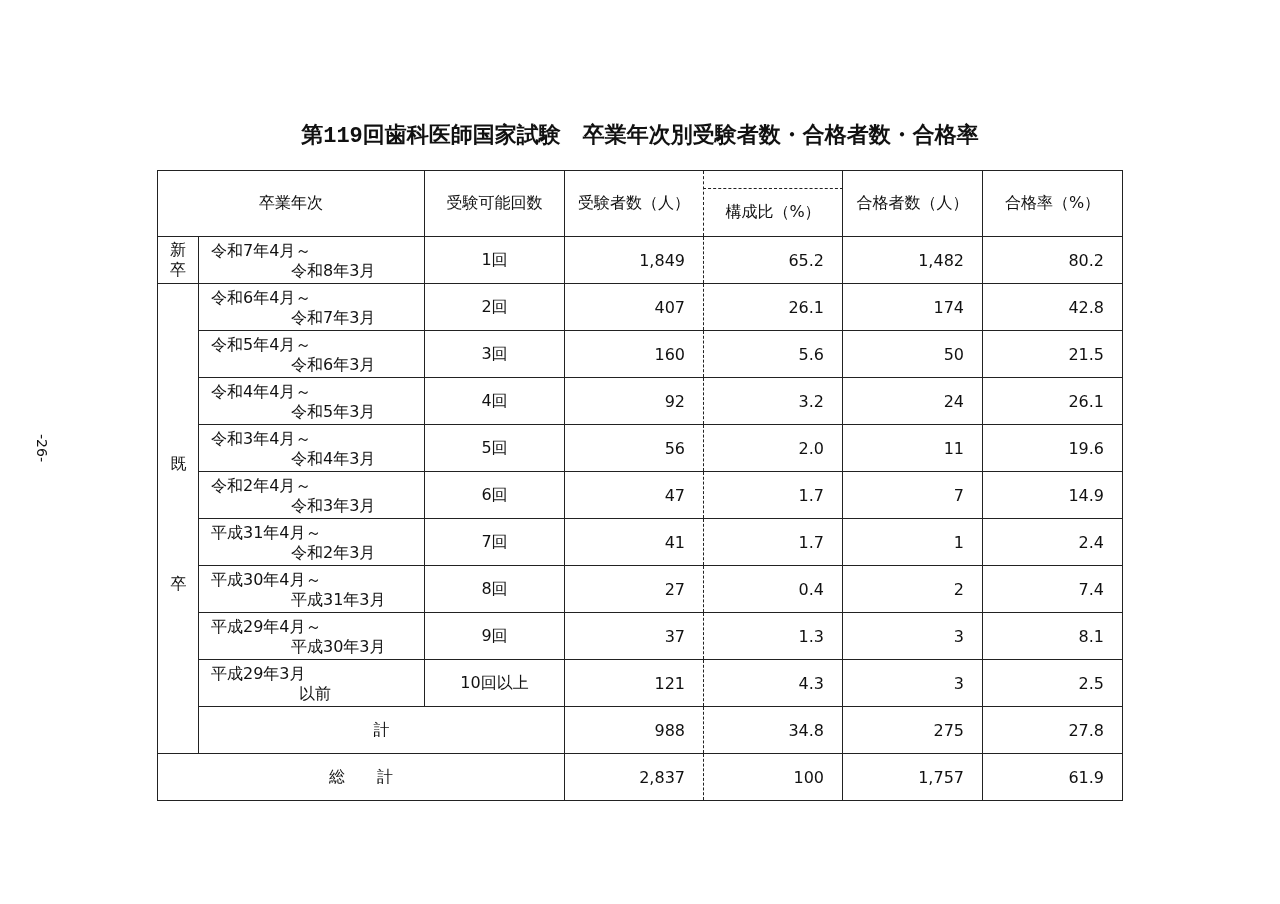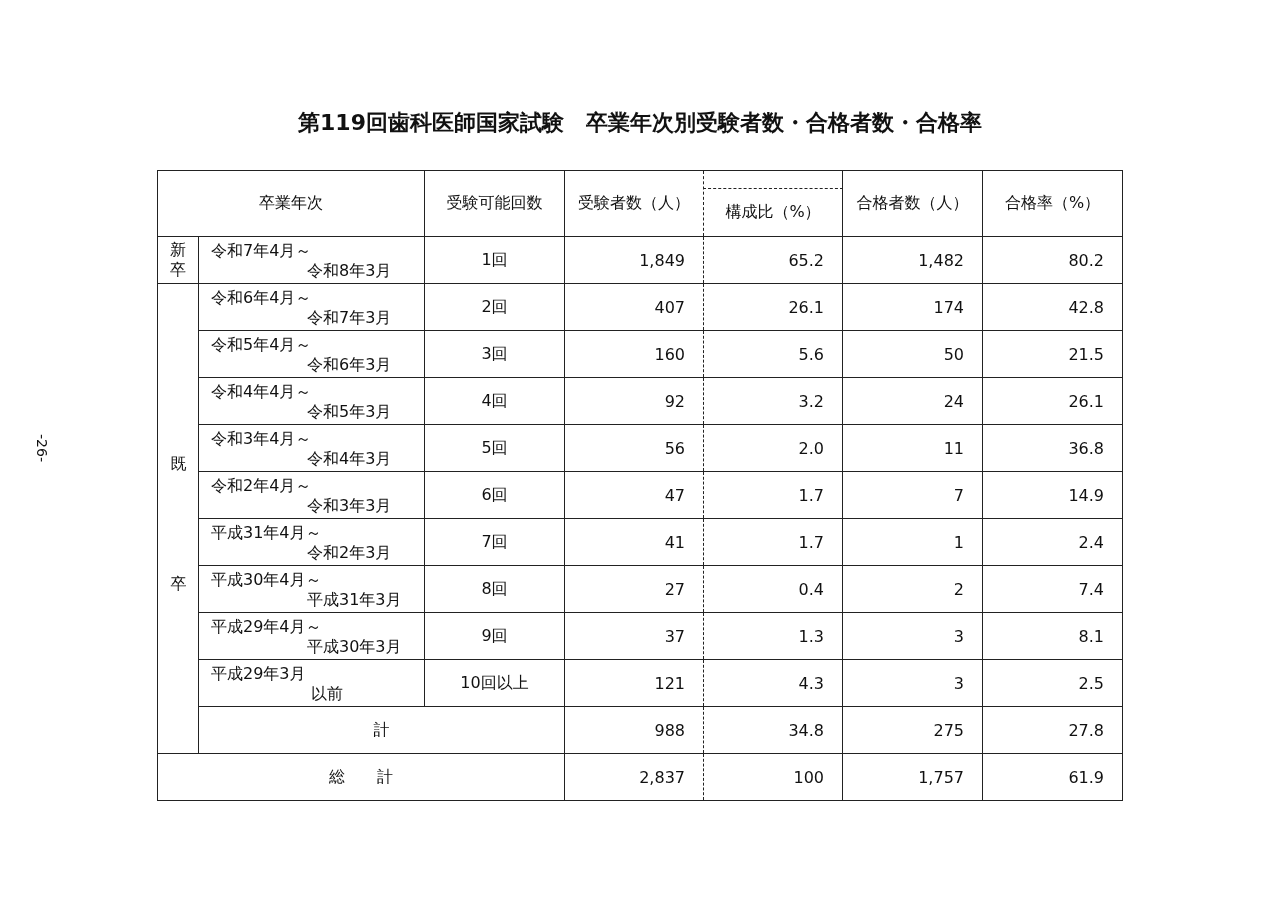--- a/index.html
+++ b/index.html
@@ -1,36 +1,36 @@
 <!DOCTYPE html>
 <html><head>
 <meta charset="utf-8">
 <style>
   html, body { margin:0; padding:0; background:#ffffff; }
   body { width:1280px; height:904px; position:relative; overflow:hidden;
          font-family: "DejaVu Sans", "Liberation Sans", sans-serif; color:#111; }
-  .title { position:absolute; left:0; top:108px; width:1280px; text-align:center;
-           font-size:22px; font-weight:bold; letter-spacing:0px; }
+  .title { position:absolute; left:0; top:120px; width:1280px; text-align:center;
+           font-size:22px; font-weight:bold; letter-spacing:0px;font-family:Liberation Mono, monospace; }
   .page-num { position:absolute; left:28px; top:440px; font-size:14px;
               transform:rotate(90deg); transform-origin:center; }
   .tbl { position:absolute; left:157px; top:170px; border-collapse:collapse;
          table-layout:fixed; font-size:16px;padding-left:24px; }
   .tbl td { border:1.5px solid #222; padding:0; height:46px; vertical-align:middle; }
   .tbl col.c0 { width:41px; } .tbl col.c1 { width:226px; } .tbl col.c2 { width:140px; }
   .tbl col.c3 { width:139px; } .tbl col.c4 { width:139px; } .tbl col.c5 { width:140px; }
   .tbl col.c6 { width:140px; }
   .hdr td { height:65px; text-align:center; }
   .num { text-align:right; padding-right:18px !important; }
   .ctr { text-align:center; }
   .dash-top td.dt { border-top:1.5px dashed #222; }
   .dl { border-left:1.5px dashed #222 !important; }
   .dr { border-right:1.5px dashed #222 !important; }
   .period { position:relative; height:46px; }
   .period .l1 { position:absolute; left:12px; top:4px; white-space:nowrap; }
-  .period .l2 { position:absolute; left:108px; top:24px; white-space:nowrap; }
+  .period .l2 { position:absolute; left:92px; top:24px; white-space:nowrap; }
   .vert { text-align:center; line-height:20px; }
   .hdr-ratio { position:relative; }
   .hdr-ratio .box { position:absolute; left:-1px; top:17px; right:-1px; bottom:0;
                     border-top:1.5px dashed #222; display:flex; align-items:center; justify-content:center; }
   .kisotsu { position:relative; }
   .kisotsu span { position:absolute; left:0; width:41px; text-align:center; }
 </style>
 </head>
 <body>
 
@@ -124,21 +124,21 @@
     <td class="dt">
           <div class="period">
             <span class="l1">令和3年4月～</span>
             <span class="l2">令和4年3月</span>
           </div>
         </td>
     <td class="ctr dt">5回</td>
     <td class="num dr dt">56</td>
     <td class="num dl dt">2.0</td>
     <td class="num dt">11</td>
-    <td class="num dt">36.8</td>
+    <td class="num dt">19.6</td>
   </tr>
   <tr class="dash-top">
     <td class="dt">
           <div class="period">
             <span class="l1">令和2年4月～</span>
             <span class="l2">令和3年3月</span>
           </div>
         </td>
     <td class="ctr dt">6回</td>
     <td class="num dr dt">47</td>
@@ -182,21 +182,21 @@
     <td class="ctr dt">9回</td>
     <td class="num dr dt">37</td>
     <td class="num dl dt">1.3</td>
     <td class="num dt">3</td>
     <td class="num dt">8.1</td>
   </tr>
   <tr class="dash-top">
     <td class="dt">
           <div class="period">
             <span class="l1">平成29年3月</span>
-            <span class="l2" style="left:112px;">以前</span>
+            <span class="l2" style="left:100px;">以前</span>
           </div>
         </td>
     <td class="ctr dt">10回以上</td>
     <td class="num dr dt">121</td>
     <td class="num dl dt">4.3</td>
     <td class="num dt">3</td>
     <td class="num dt">2.5</td>
   </tr>
 
   <tr>

